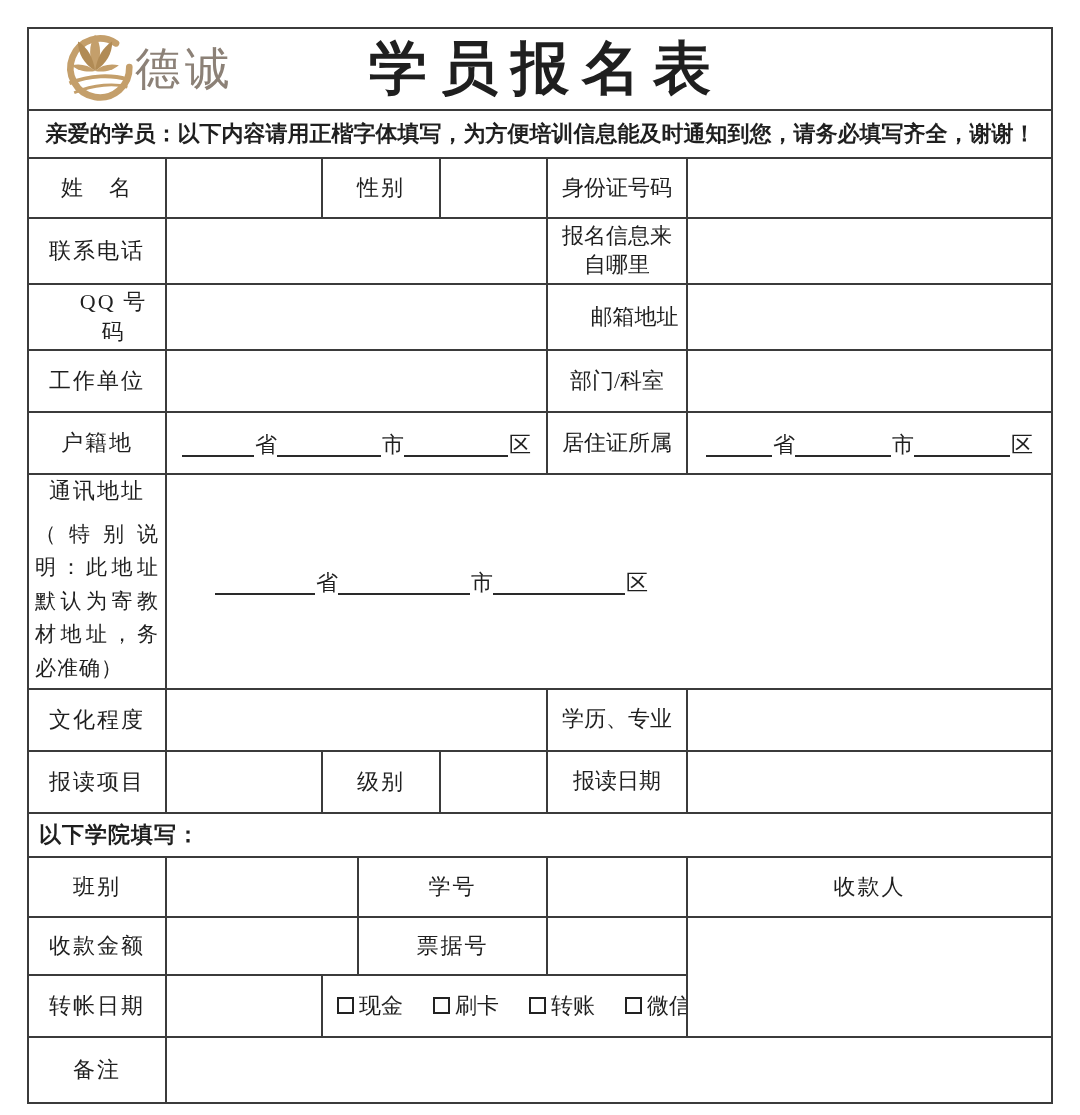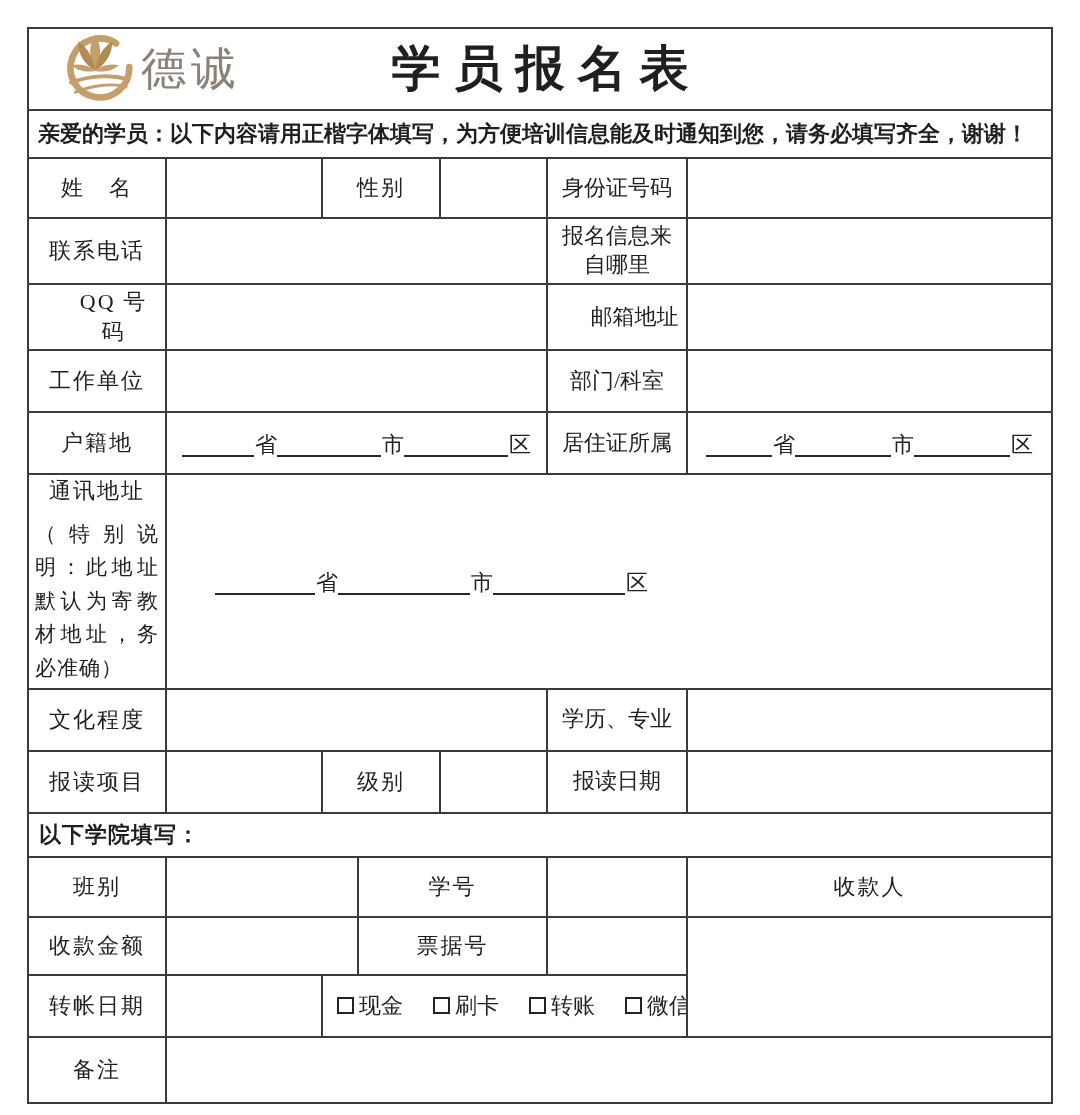--- a/index.html
+++ b/index.html
@@ -30,34 +30,34 @@
     vertical-align:middle;
     overflow:hidden;
   }
   td.lbl{text-align:center;letter-spacing:2px;border-radius:15px;}
   td.fill{background:#fff;}
   
   tr.r-header td{height:80px;padding:0;}
   .header-wrap{position:relative;width:100%;height:80px;}
   .logo{
     position:absolute;left:30px;top:50%;transform:translateY(-50%);
-    display:flex;align-items:center;gap:6px;text-align:center;
+    display:flex;align-items:center;gap:0;text-align:center;
   }
   .logo-text{
     font-family:"Liberation Sans","DejaVu Sans",sans-serif;
     font-size:45px;color:var(--logo-gray);letter-spacing:5px;font-weight:500;
   }
   .form-title{
     position:absolute;left:0;right:0;top:50%;transform:translateY(-50%);
-    text-align:center;font-size:49px;font-weight:bold;letter-spacing:13px;
+    text-align:center;font-size:58px;font-weight:bold;letter-spacing:13px;
     text-indent:13px;
   }
   
   tr.r-notice td{height:48px;font-weight:bold;font-size:22px;
-    font-family:"Liberation Sans","DejaVu Sans",sans-serif;padding:2px 8px 2px 9px;letter-spacing:0;}
+    font-family:"Liberation Sans","DejaVu Sans",sans-serif;padding:2px 8px 2px 9px;letter-spacing:0;text-align:center;}
   tr.r-name td{height:60px;}
   tr.r-phone td{height:66px;}
   tr.r-qq td{height:60px;padding-left:41px;}
   tr.r-employer td{height:62px;}
   tr.r-hukou td{height:62px;}
   tr.r-mailing td{height:178px;}
   tr.r-education td{height:62px;margin-top:8px;}
   tr.r-program td{height:62px;}
   tr.r-staff td{height:44px;}
   tr.r-class td{height:60px;}

